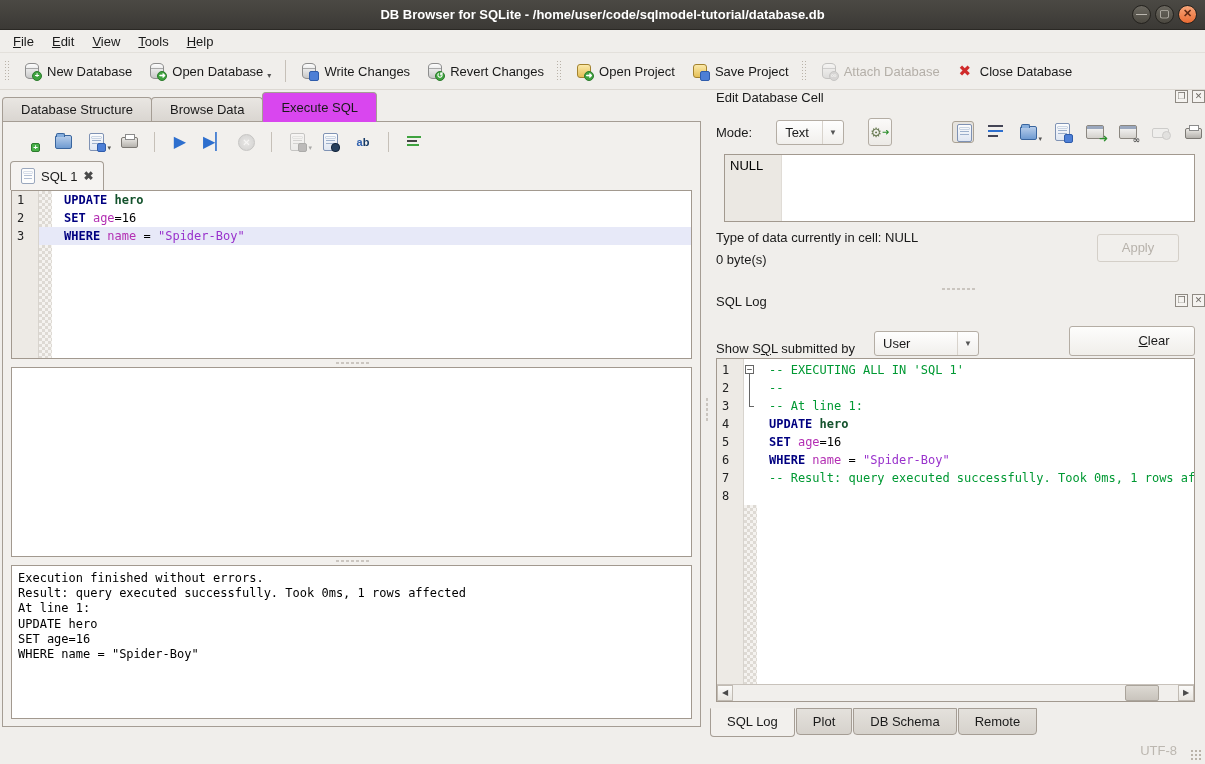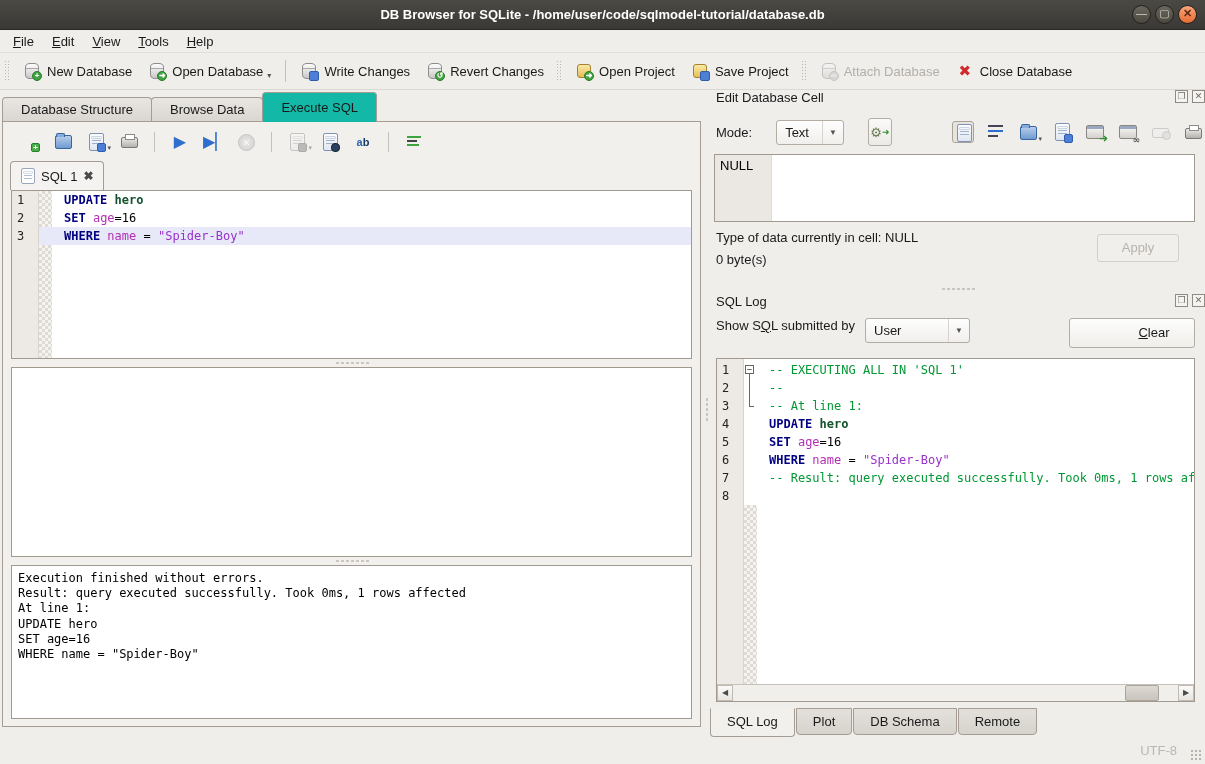--- a/index.html
+++ b/index.html
@@ -47,21 +47,21 @@
   .badge.blue{background:#4d7fd6;border:1px solid #2f5cab;border-radius:2px;box-sizing:border-box;line-height:8px;}
   .badge.gray{background:#b9b9b9;border:1px solid #969696;box-sizing:border-box;line-height:8px;color:#f2f2f2;}
   .tico.dim{opacity:.45;filter:grayscale(1);}
   .tico .bigx{position:absolute;inset:0;color:#cf2a2a;font:bold 15px/18px "DejaVu Sans",sans-serif;text-align:center;}
 
   
   .left-panel{position:absolute;left:0;top:90px;width:703px;height:640px;}
   .main-tabs{position:absolute;left:2px;top:2px;height:30px;display:flex;align-items:flex-end;}
   .mtab{height:24px;line-height:24px;padding:0 18px;background:linear-gradient(#e9e6e2,#d9d5d0);
     border:1px solid #a59d94;border-bottom:none;border-radius:4px 4px 0 0;margin-right:-1px;position:relative;}
-  .mtab.active{height:29px;line-height:29px;background:#14b8a6;z-index:3;}
+  .mtab.active{height:29px;line-height:29px;background:#d946ef;z-index:3;}
   .tab-pane{position:absolute;left:2px;top:31px;width:699px;height:606px;background:#f2f0ed;
     border:1px solid #a59d94;box-sizing:border-box;z-index:2;}
   .pane-inner{position:absolute;inset:1px;display:flex;flex-direction:column;}
 
   
   .sql-toolbar{height:38px;display:flex;align-items:center;padding-left:16px;gap:13px;flex:none;}
   .vsep{width:1px;height:20px;background:#c6c0b8;margin:0 2px;}
   .sico{width:20px;height:20px;position:relative;display:inline-block;flex:none;}
   .sico.dim{opacity:.45;filter:grayscale(1);}
   .sdoc{position:absolute;left:3px;top:1px;width:13px;height:16px;background:linear-gradient(#fdfdfd,#dfe6f2);
@@ -170,36 +170,36 @@
   .wrapg i:nth-child(3){top:10px;width:10px;}
   .cico .win{position:absolute;left:2px;top:4px;width:16px;height:12px;background:linear-gradient(#fafafa,#d4d1cc);
     border:1px solid #8b8780;border-radius:2px;}
   .cico .win::before{content:"";position:absolute;left:0;right:0;top:0;height:3px;background:#9aa7bd;}
   .cico .garrow{position:absolute;right:-2px;bottom:-1px;color:#2d8f2d;font:bold 11px/11px "DejaVu Sans",sans-serif;}
   .cico .chain{position:absolute;right:-1px;bottom:-2px;color:#555;font:bold 9px/9px "DejaVu Sans",sans-serif;}
   .cico .nullpill{position:absolute;left:2px;top:7px;width:15px;height:8px;border:1px solid #9a9a9a;background:#eee;border-radius:2px;}
   .cico .nullpill::after{content:"";position:absolute;right:-3px;bottom:-3px;width:7px;height:7px;border-radius:50%;
     background:#cfcfcf;border:1px solid #9a9a9a;}
 
-  .cell-box{height:66px;margin:4px 10px 0 4px;flex:none;position:relative;background:#fff;
+  .cell-box{height:66px;margin:4px 10px 0 14px;flex:none;position:relative;background:#fff;
     border:1px solid #a2998f;overflow:hidden;}
   .cell-null-strip{position:absolute;left:0;top:0;bottom:0;width:56px;background:#ebe8e3;border-right:1px solid #e0dcd6;}
   .cell-null-text{position:absolute;left:5px;top:3px;font-size:13px;color:#000;}
   .type-row{flex:none;height:62px;position:relative;padding-left:6px;}
   .type-row .t1{position:absolute;left:6px;top:8px;}
   .type-row .t2{position:absolute;left:6px;top:30px;}
   .btn{border:1px solid #b4ada4;border-radius:3px;background:linear-gradient(#fdfdfc,#f0eeea);
     text-align:center;font-size:13px;}
   .btn.disabled{color:#b7b2ab;background:#f1efec;border-color:#d4cfc8;}
   .apply-btn{position:absolute;right:26px;top:12px;width:80px;height:26px;line-height:26px;}
 
   .log-header-split{height:10px;flex:none;position:relative;}
   .log-header-split::before{content:"";position:absolute;left:50%;top:50%;width:34px;height:3px;transform:translate(-50%,-50%);
     background-image:radial-gradient(#a39c93 35%,transparent 36%);background-size:5px 3px;}
-  .show-row{height:38px;display:flex;align-items:flex-start;flex:none;padding:0 10px 0 6px;gap:10px;}
+  .show-row{height:38px;display:flex;align-items:flex-end;flex:none;padding:0 10px 0 6px;gap:19px;}
   .filter-select{width:105px;}
   .clear-btn{width:80px;height:28px;line-height:28px;margin-left:auto;padding-left:44px;}
   u{text-decoration:underline;}
 
   .log-box{flex:1;margin:2px 10px 0 6px;position:relative;background:#fff;border:1px solid #a2998f;overflow:hidden;}
   .log-box .gutter-bg{width:26px;}
   .log-box .fold-bg{left:27px;top:146px;bottom:16px;}
   .log-lines{position:absolute;left:0;top:2px;right:0;}
   .log-box .crow .ln{width:27px;}
   .hscroll{position:absolute;left:0;right:0;bottom:0;height:16px;background:#f1efec;border-top:1px solid #c8c2bb;

